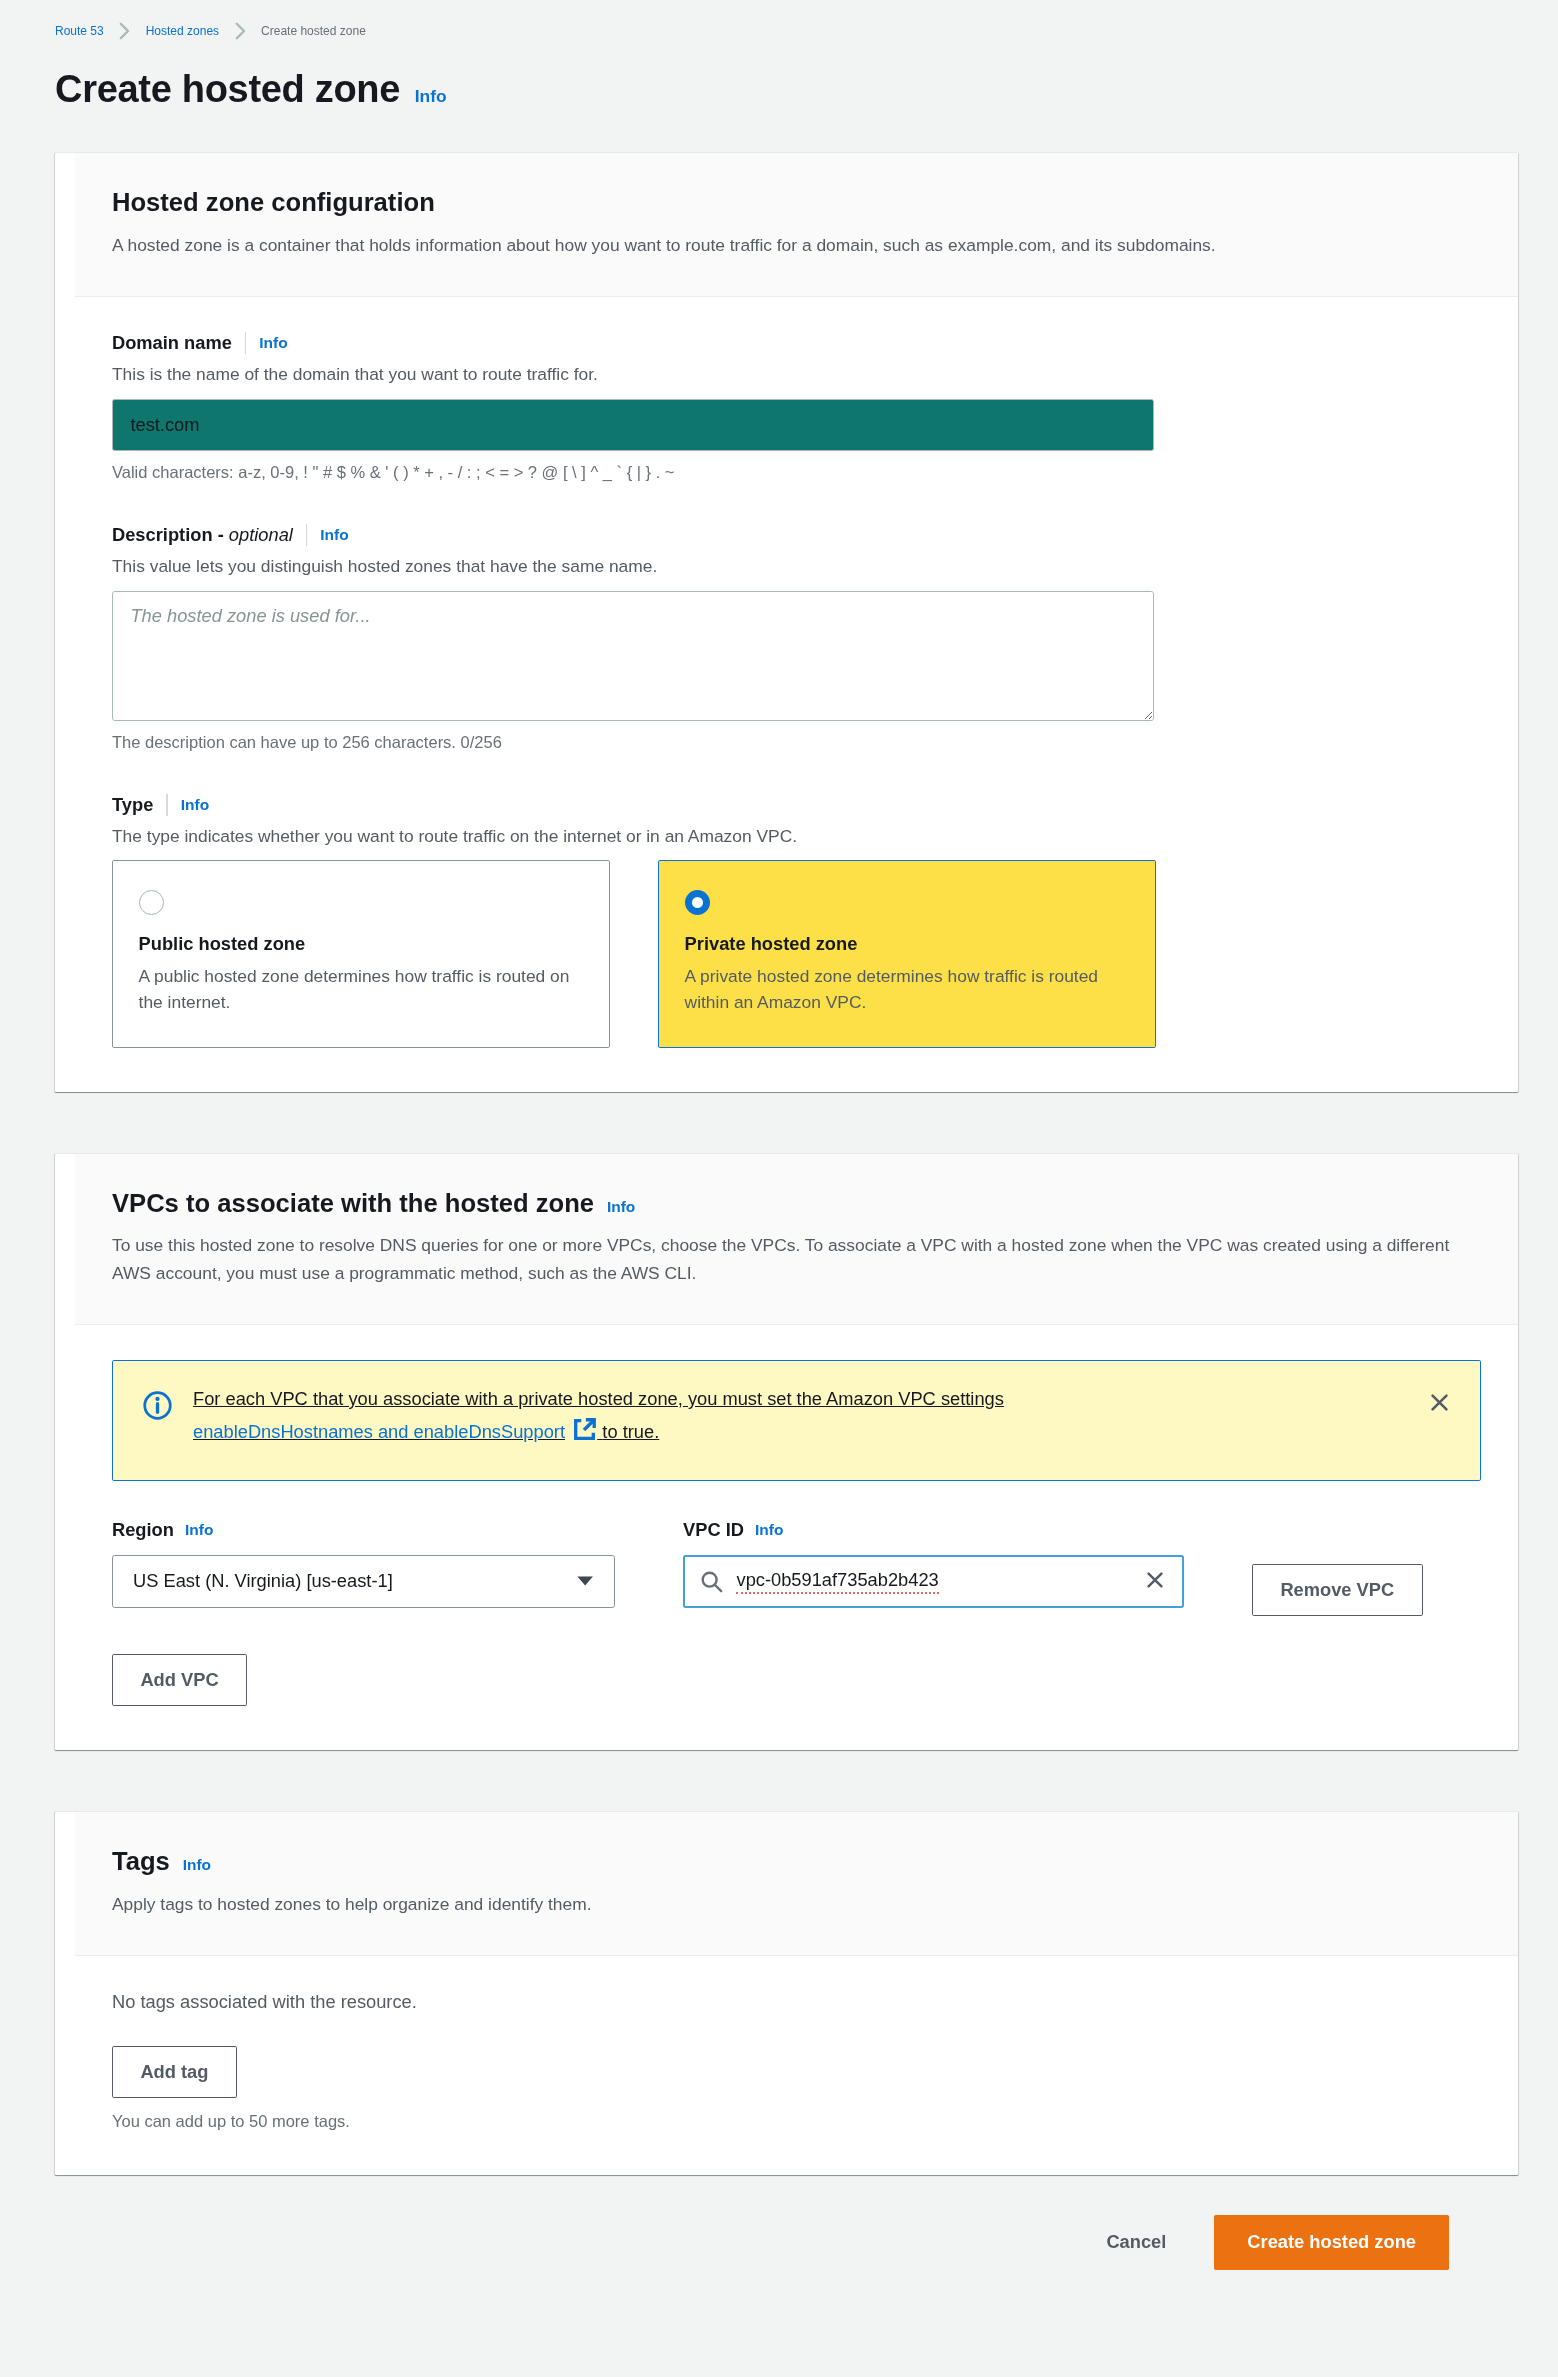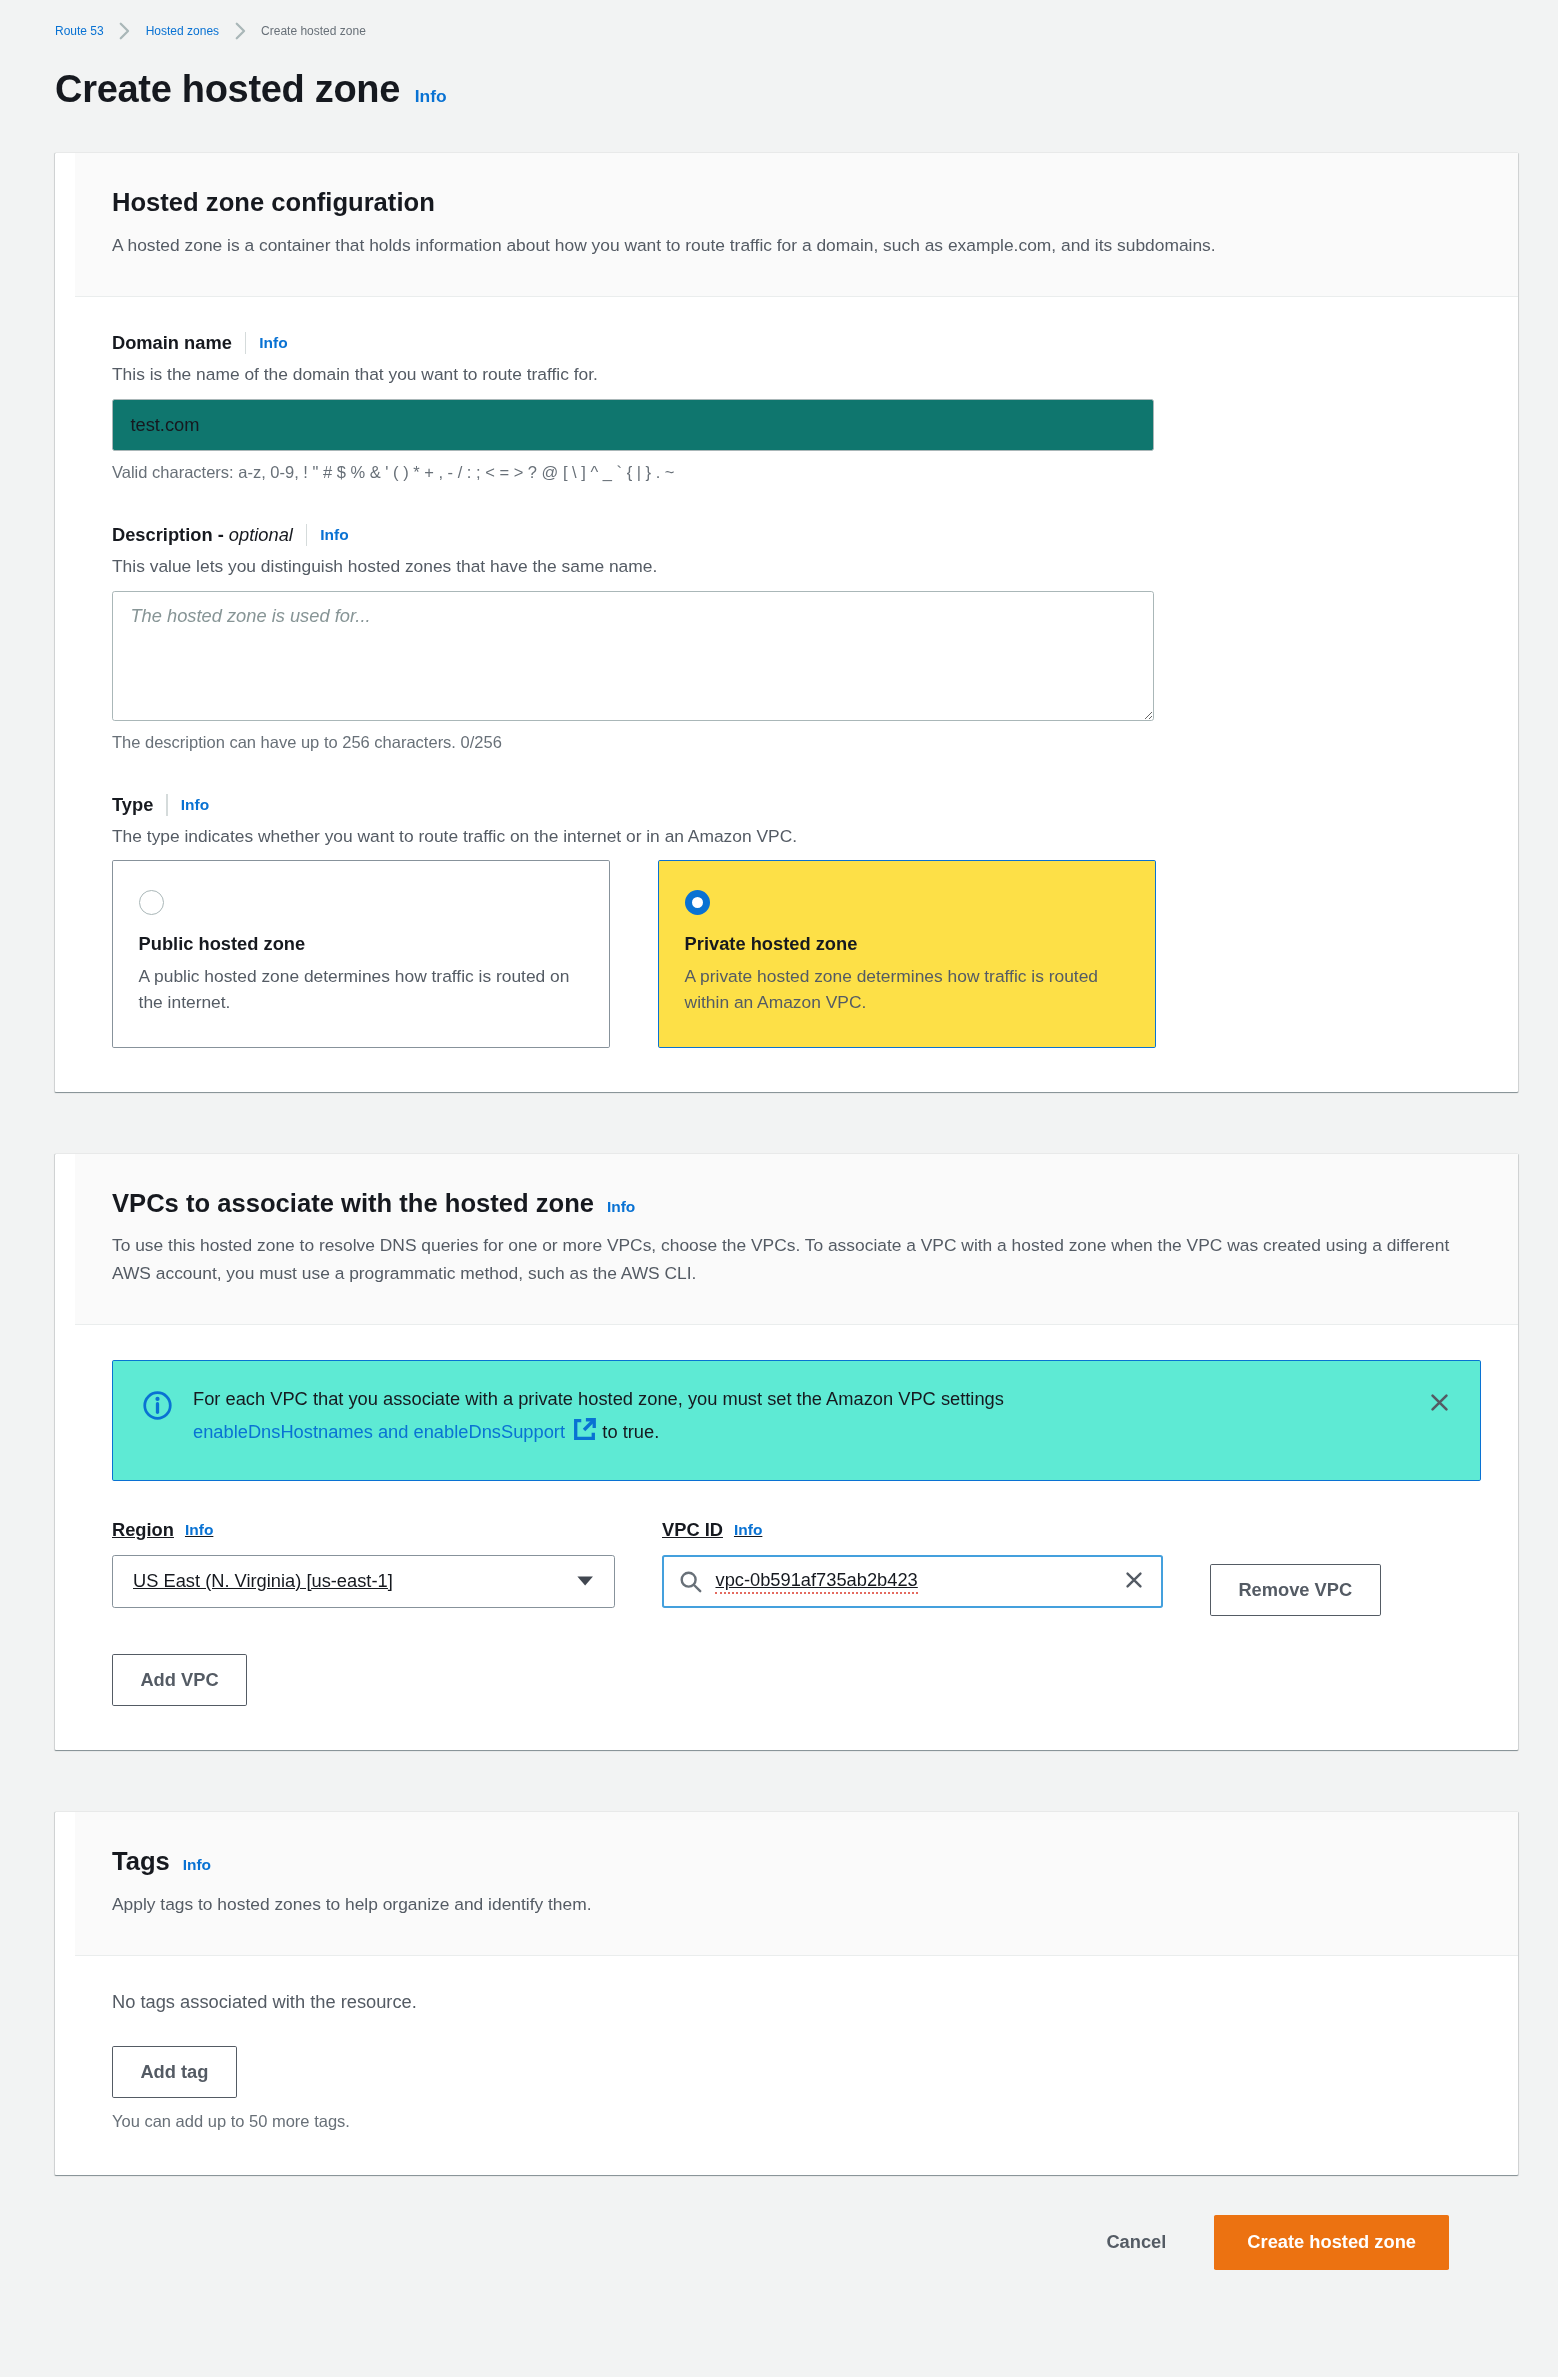--- a/index.html
+++ b/index.html
@@ -70,30 +70,30 @@
     padding: 27.4px 25.6px 31px; display: flex; gap: 18.3px; cursor: pointer; flex-direction: column;
   }
   .tile.selected { border-color: #0972d3; background: #fde047; }
   .radio { width: 25px; height: 25px; border-radius: 50%; border: 1.8px solid #aab7b8; background: #fff; flex: none; margin-top: 1.8px; }
   .tile.selected .radio { border: 7.3px solid #0972d3; }
   .tile-title { font-size: 18.3px; font-weight: 700; }
   .tile-desc { margin-top: 8.2px; font-size: 17.4px; line-height: 1.5; color: #545b64; }
 
   
   .alert {
-    border: 1.8px solid #0972d3; background: #5eead4; border-radius: 1.8px;
-    padding: 25.6px 24px 27.4px 29px; display: flex; align-items: flex-start; gap: 20px;
+    border: 1.8px solid #0972d3; background: #fef9c3; border-radius: 1.8px;
+    padding: 25.6px 24px 27.4px 29px; display: flex; align-items: flex-start; gap: 20px; text-decoration: underline;
   }
   .alert-text { font-size: 18.3px; line-height: 1.8; max-width: 1189px; margin-top: -3.7px; }
   .alert-link { color: #0972d3; text-decoration: none; cursor: pointer; }
   .alert-link .ext-icon { display: inline-block; vertical-align: -3.7px; margin-left: 7.3px; }
   .alert-close { margin-left: auto; background: none; border: none; padding: 3.7px; cursor: pointer; display: flex; }
 
   
-  .vpc-row { display: flex; gap: 47px; margin-top: 38px; text-decoration: underline; }
+  .vpc-row { display: flex; gap: 68px; margin-top: 38px; }
   .select-box {
     margin-top: 13.7px; width: 503px; height: 53px; border: 1.8px solid #87929b; border-radius: 2.7px;
     background: #fff; display: flex; align-items: center; justify-content: space-between;
     padding: 0 20px; font-size: 18.3px; cursor: pointer;
   }
   .search-box {
     margin-top: 13.7px; width: 501px; height: 53px; border: 2.7px solid #44a0dd; border-radius: 2.7px;
     background: #fff; display: flex; align-items: center; gap: 12.8px; padding: 0 13.7px;
   }
   .search-text { font-size: 18.3px; border-bottom: 2.7px dotted #e4695e; padding-bottom: 0.9px; }

